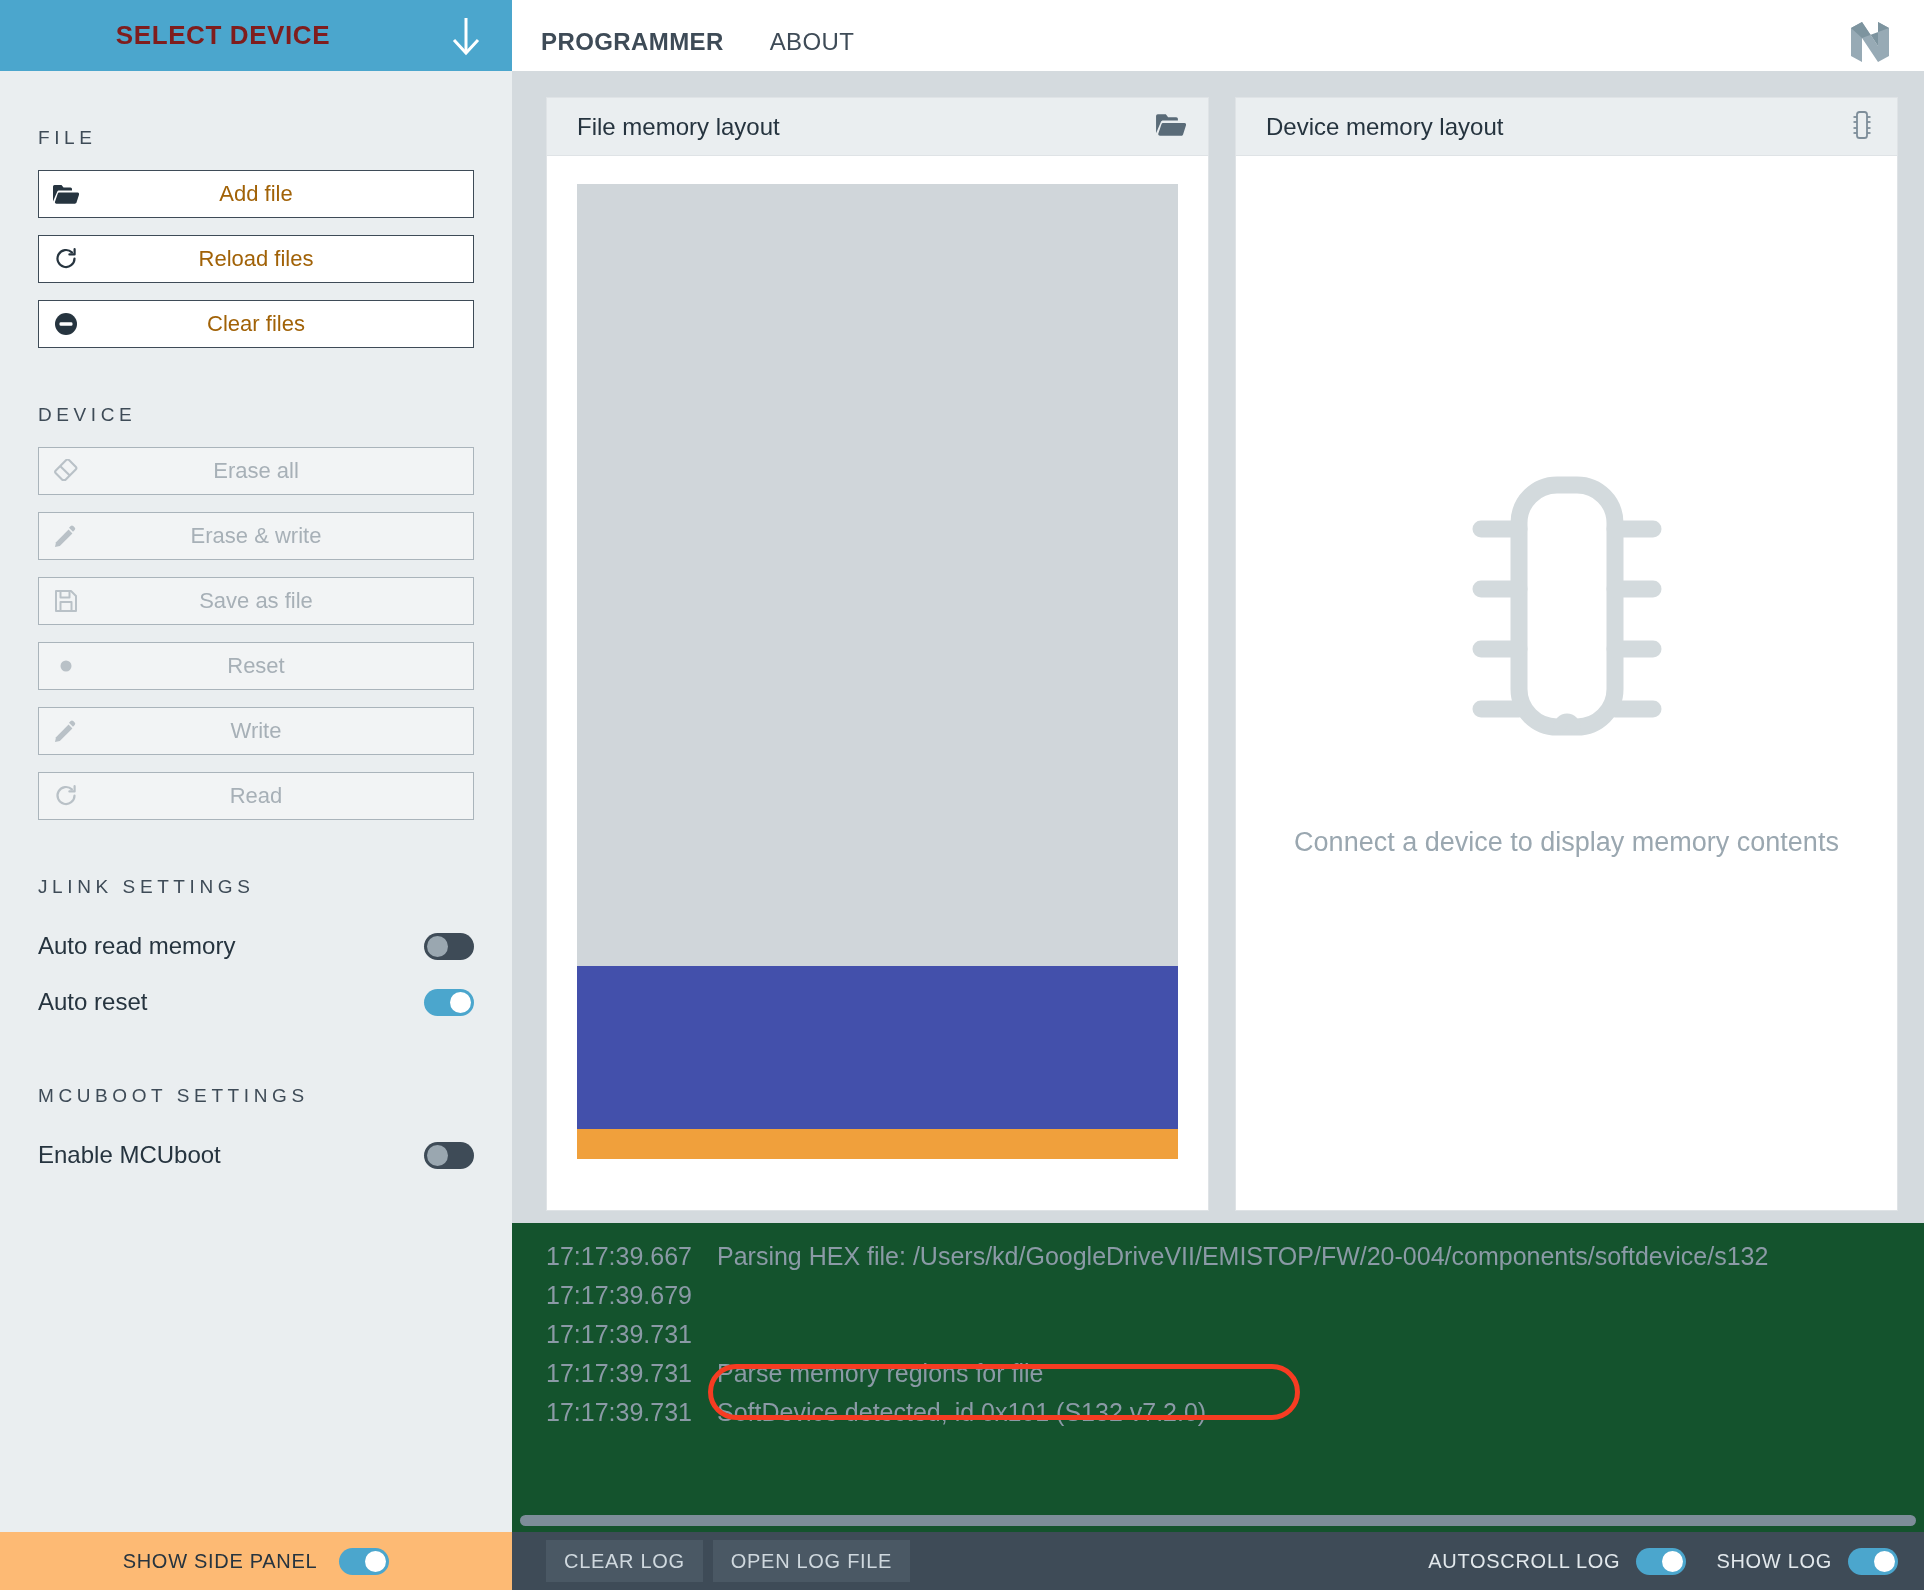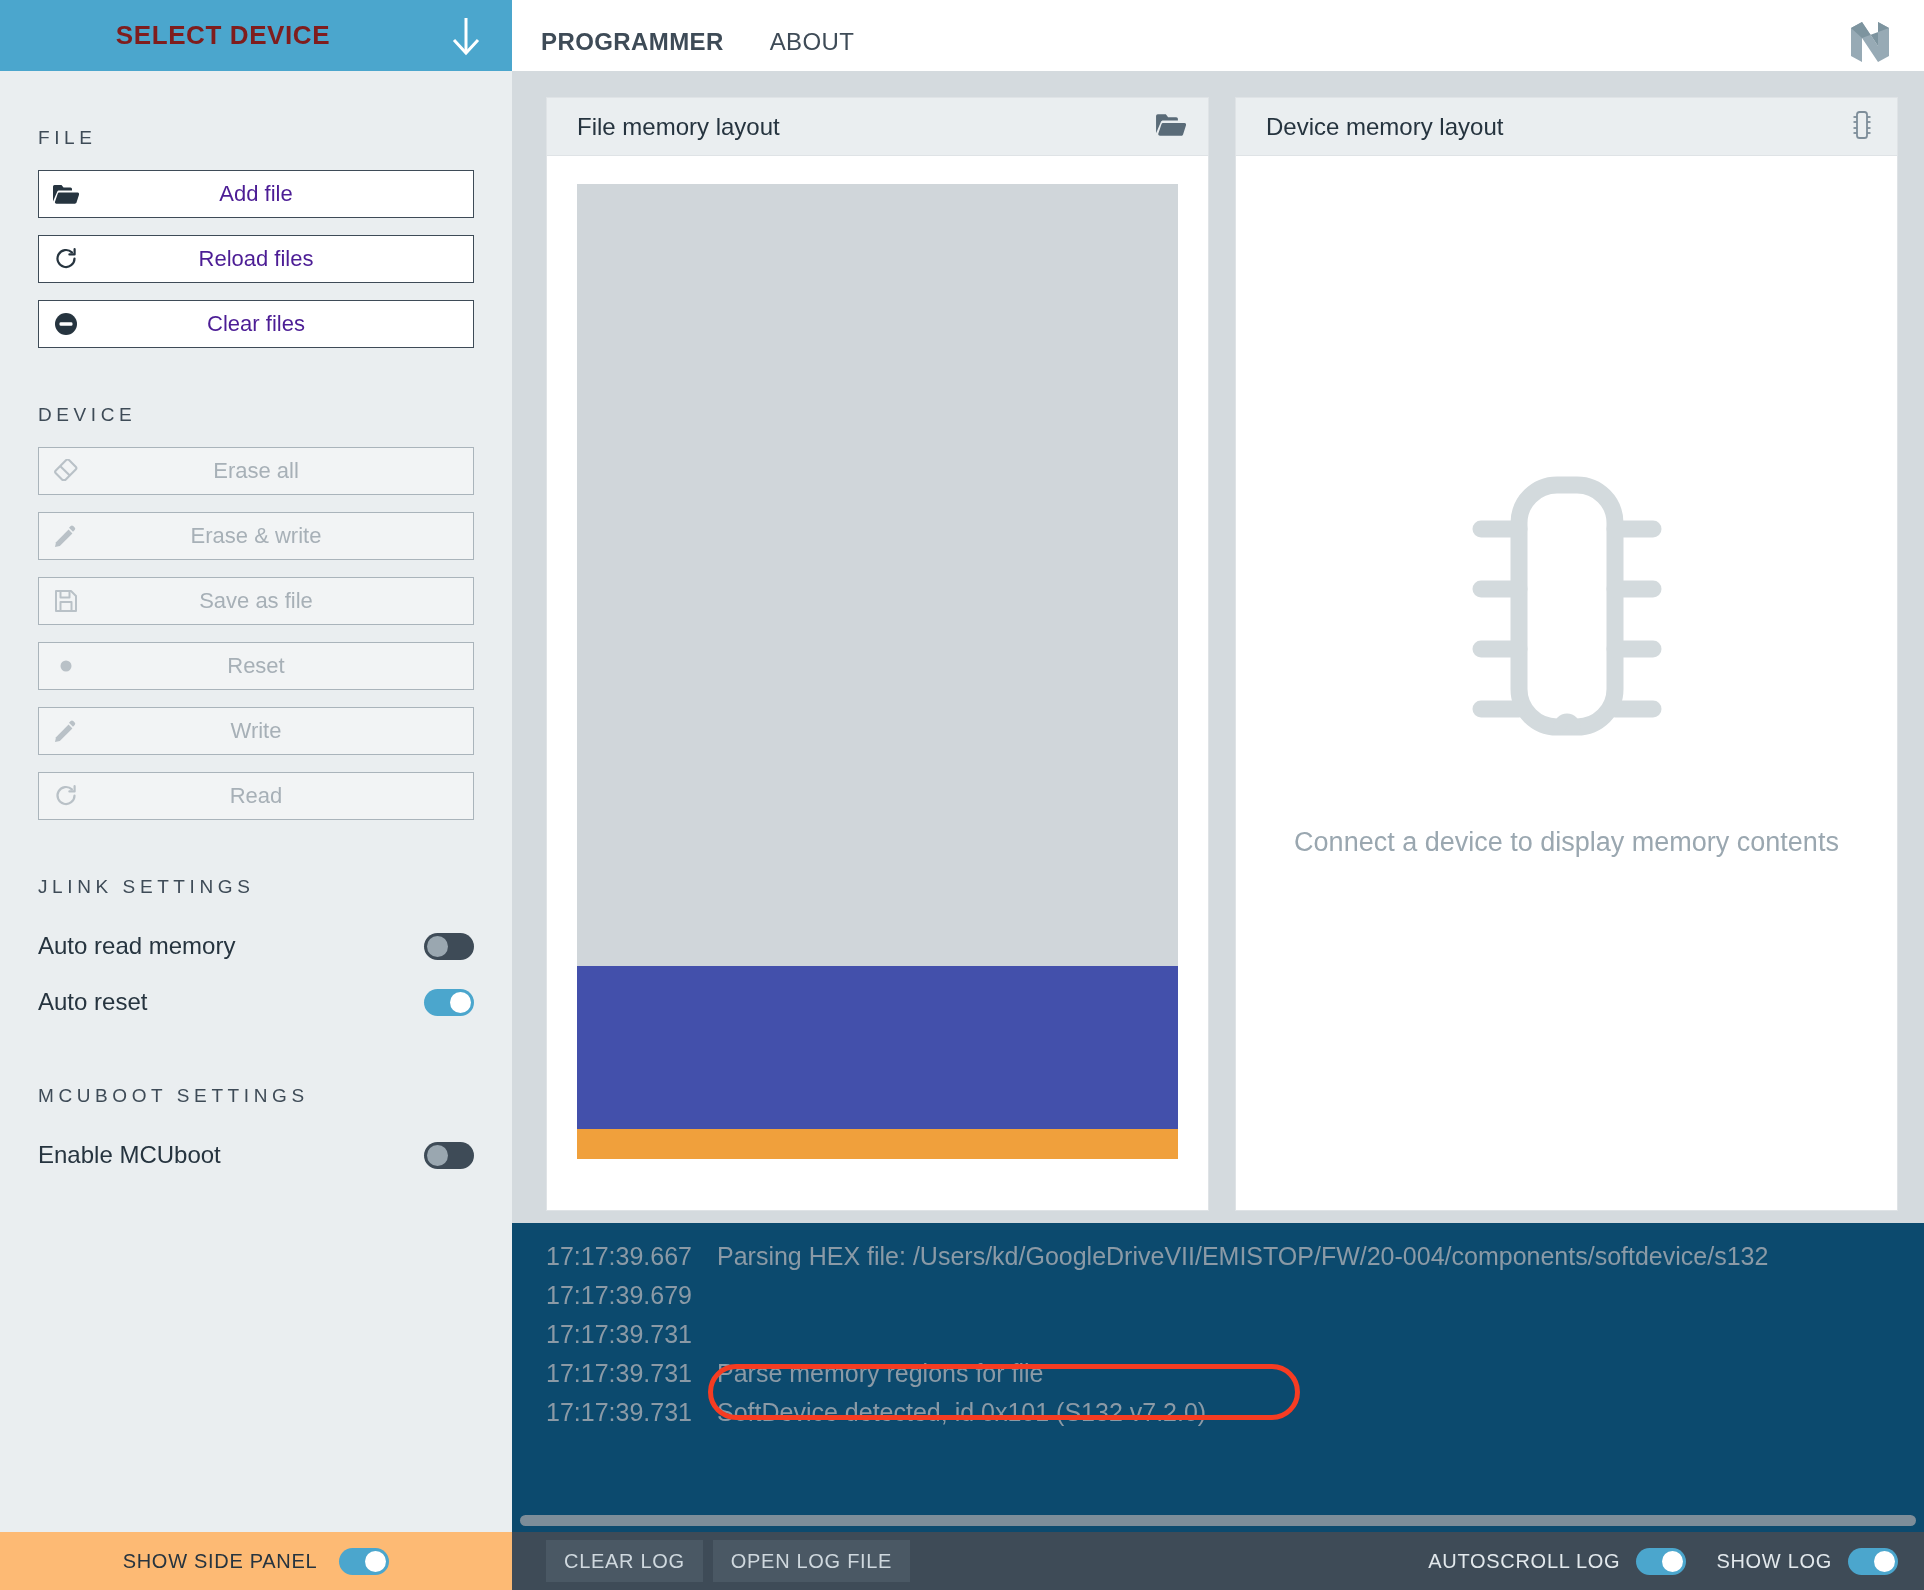--- a/index.html
+++ b/index.html
@@ -57,21 +57,21 @@
   }
   .section-title {
     font-size: 19px; color: #3e4b57;
     letter-spacing: 4.6px; font-weight: 400;
     margin-top: 56px; margin-bottom: 21px;
   }
   .sb-btn {
     width: 100%; height: 48px;
     display: flex; align-items: center;
     border: 1px solid #3e4b57;
-    background: #fff; color: #4c1d95;
+    background: #fff; color: #a16207;
     font-size: 22px; font-family: inherit;
     margin-bottom: 17px; cursor: pointer;
     position: relative;
   }
   .sb-btn .ico {
     width: 54px; flex: 0 0 54px;
     display: flex; align-items: center; justify-content: center;
   }
   .sb-btn .lbl { flex: 1; text-align: center; padding-right: 54px; }
   .sb-btn.disabled {
@@ -128,21 +128,21 @@
     align-items: center; justify-content: center;
     padding-bottom: 36px;
   }
   .placeholder-text {
     font-size: 27px; color: #9aa7b0;
     margin-top: 82px; text-align: center;
   }
 
   
   .log {
-    flex: 1; background: #0c4a6e;
+    flex: 1; background: #14532d;
     position: relative; min-height: 0;
     padding: 14px 0 0 0; overflow: hidden;
   }
   .log-line {
     display: flex; font-size: 25px;
     line-height: 39px; color: #8b9aa6;
     white-space: nowrap;
   }
   .log-time { width: 200px; flex: 0 0 200px; padding-left: 34px; }
   .log-msg { flex: 1; padding-left: 5px; }

